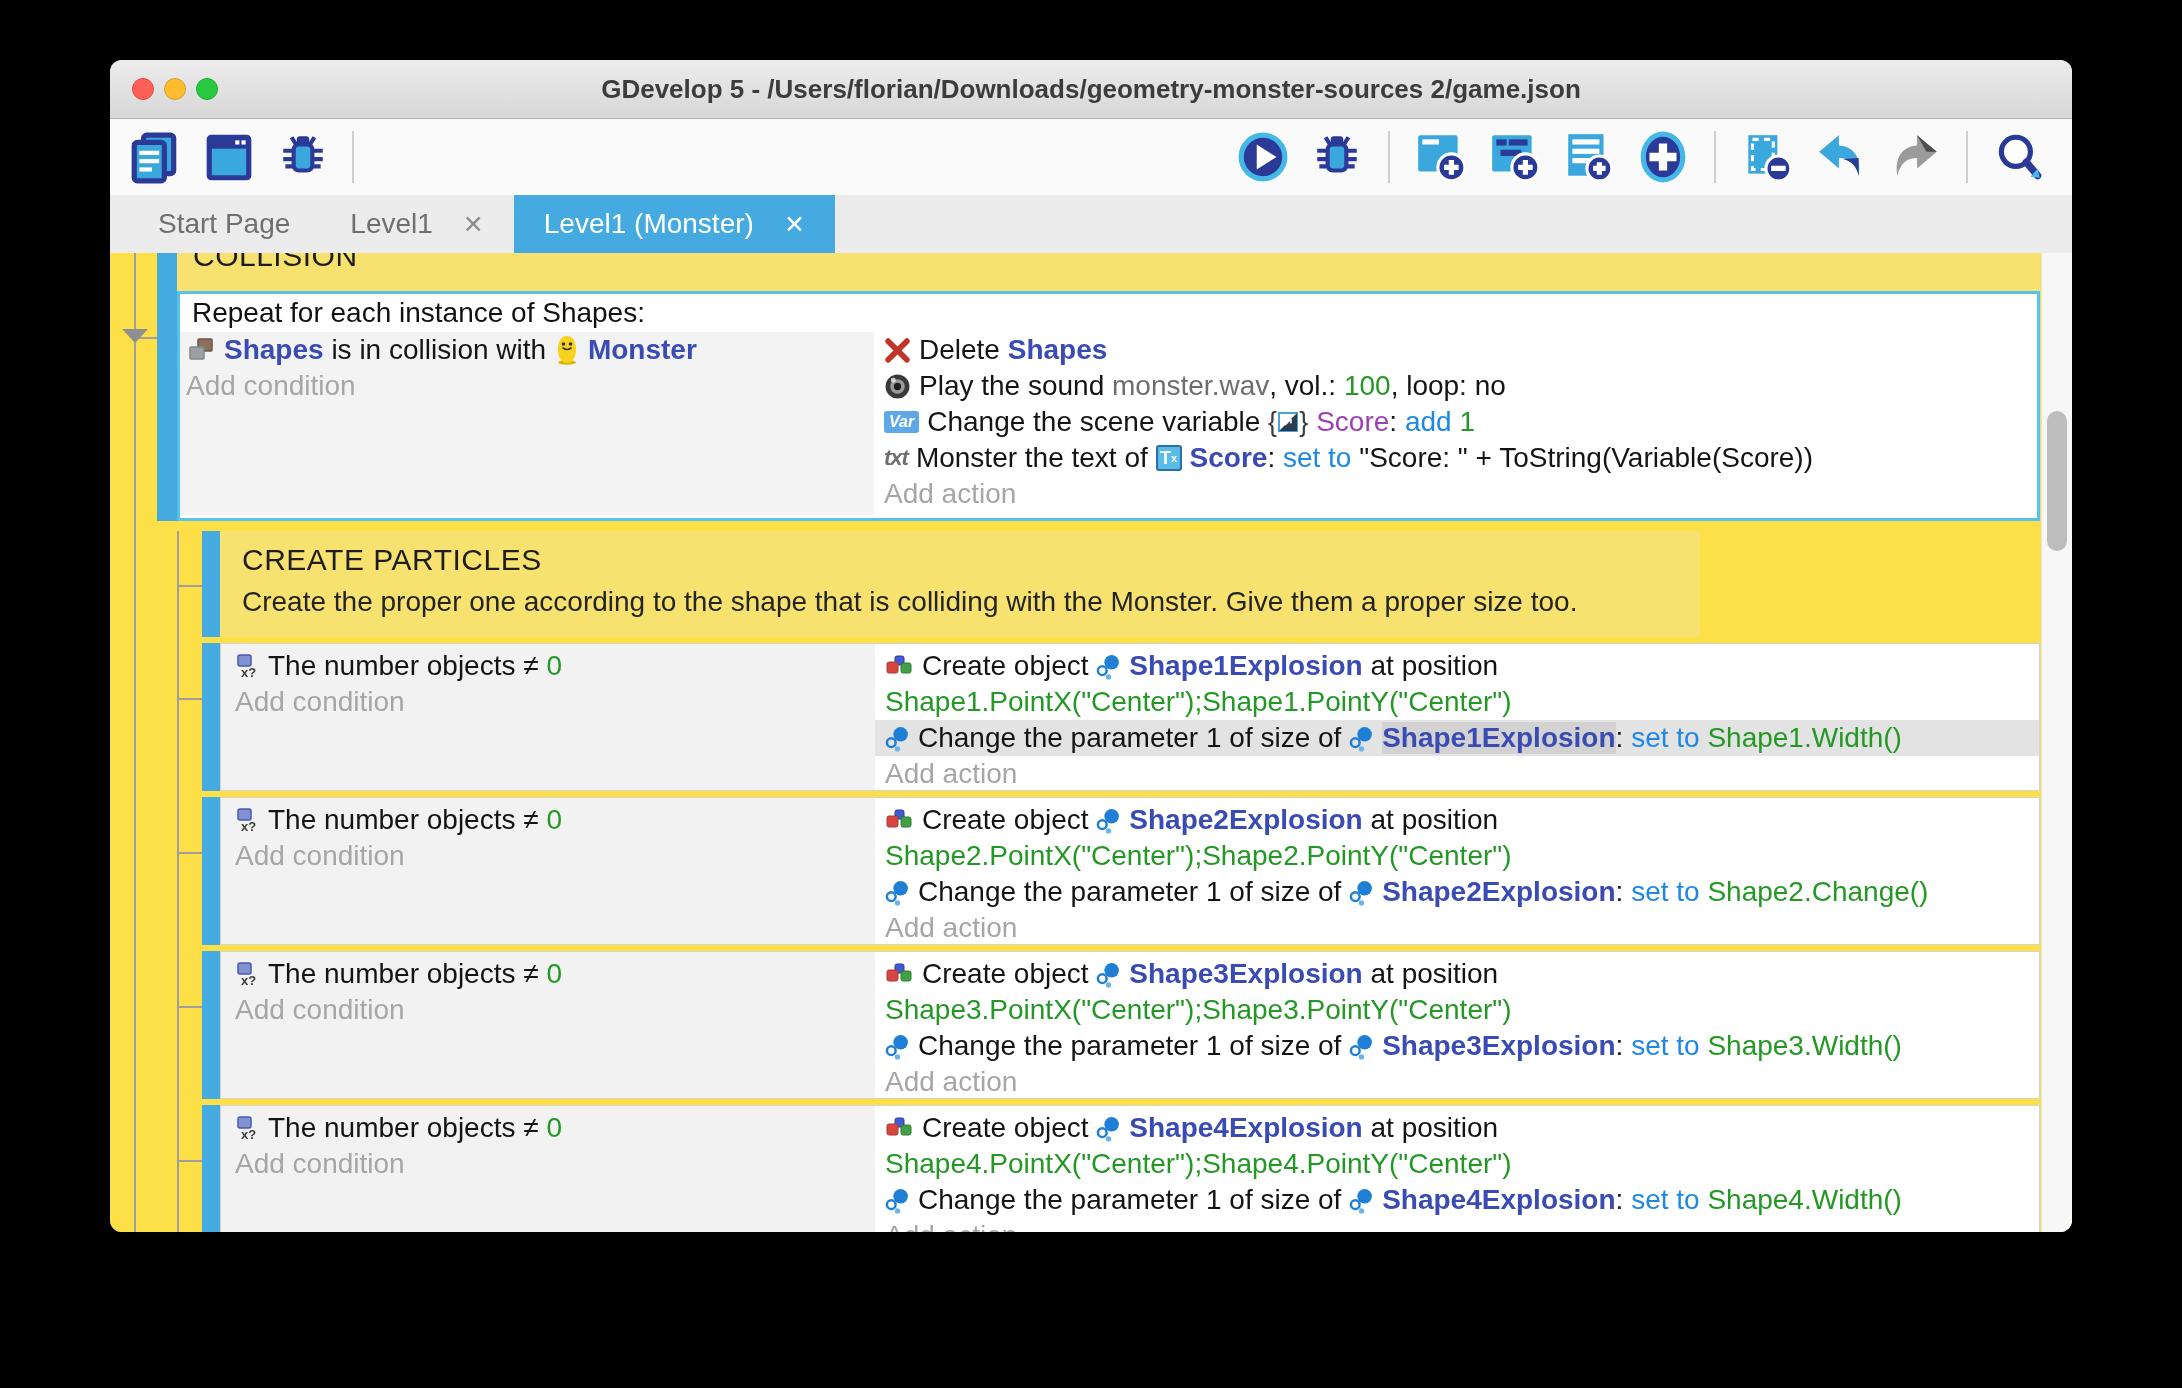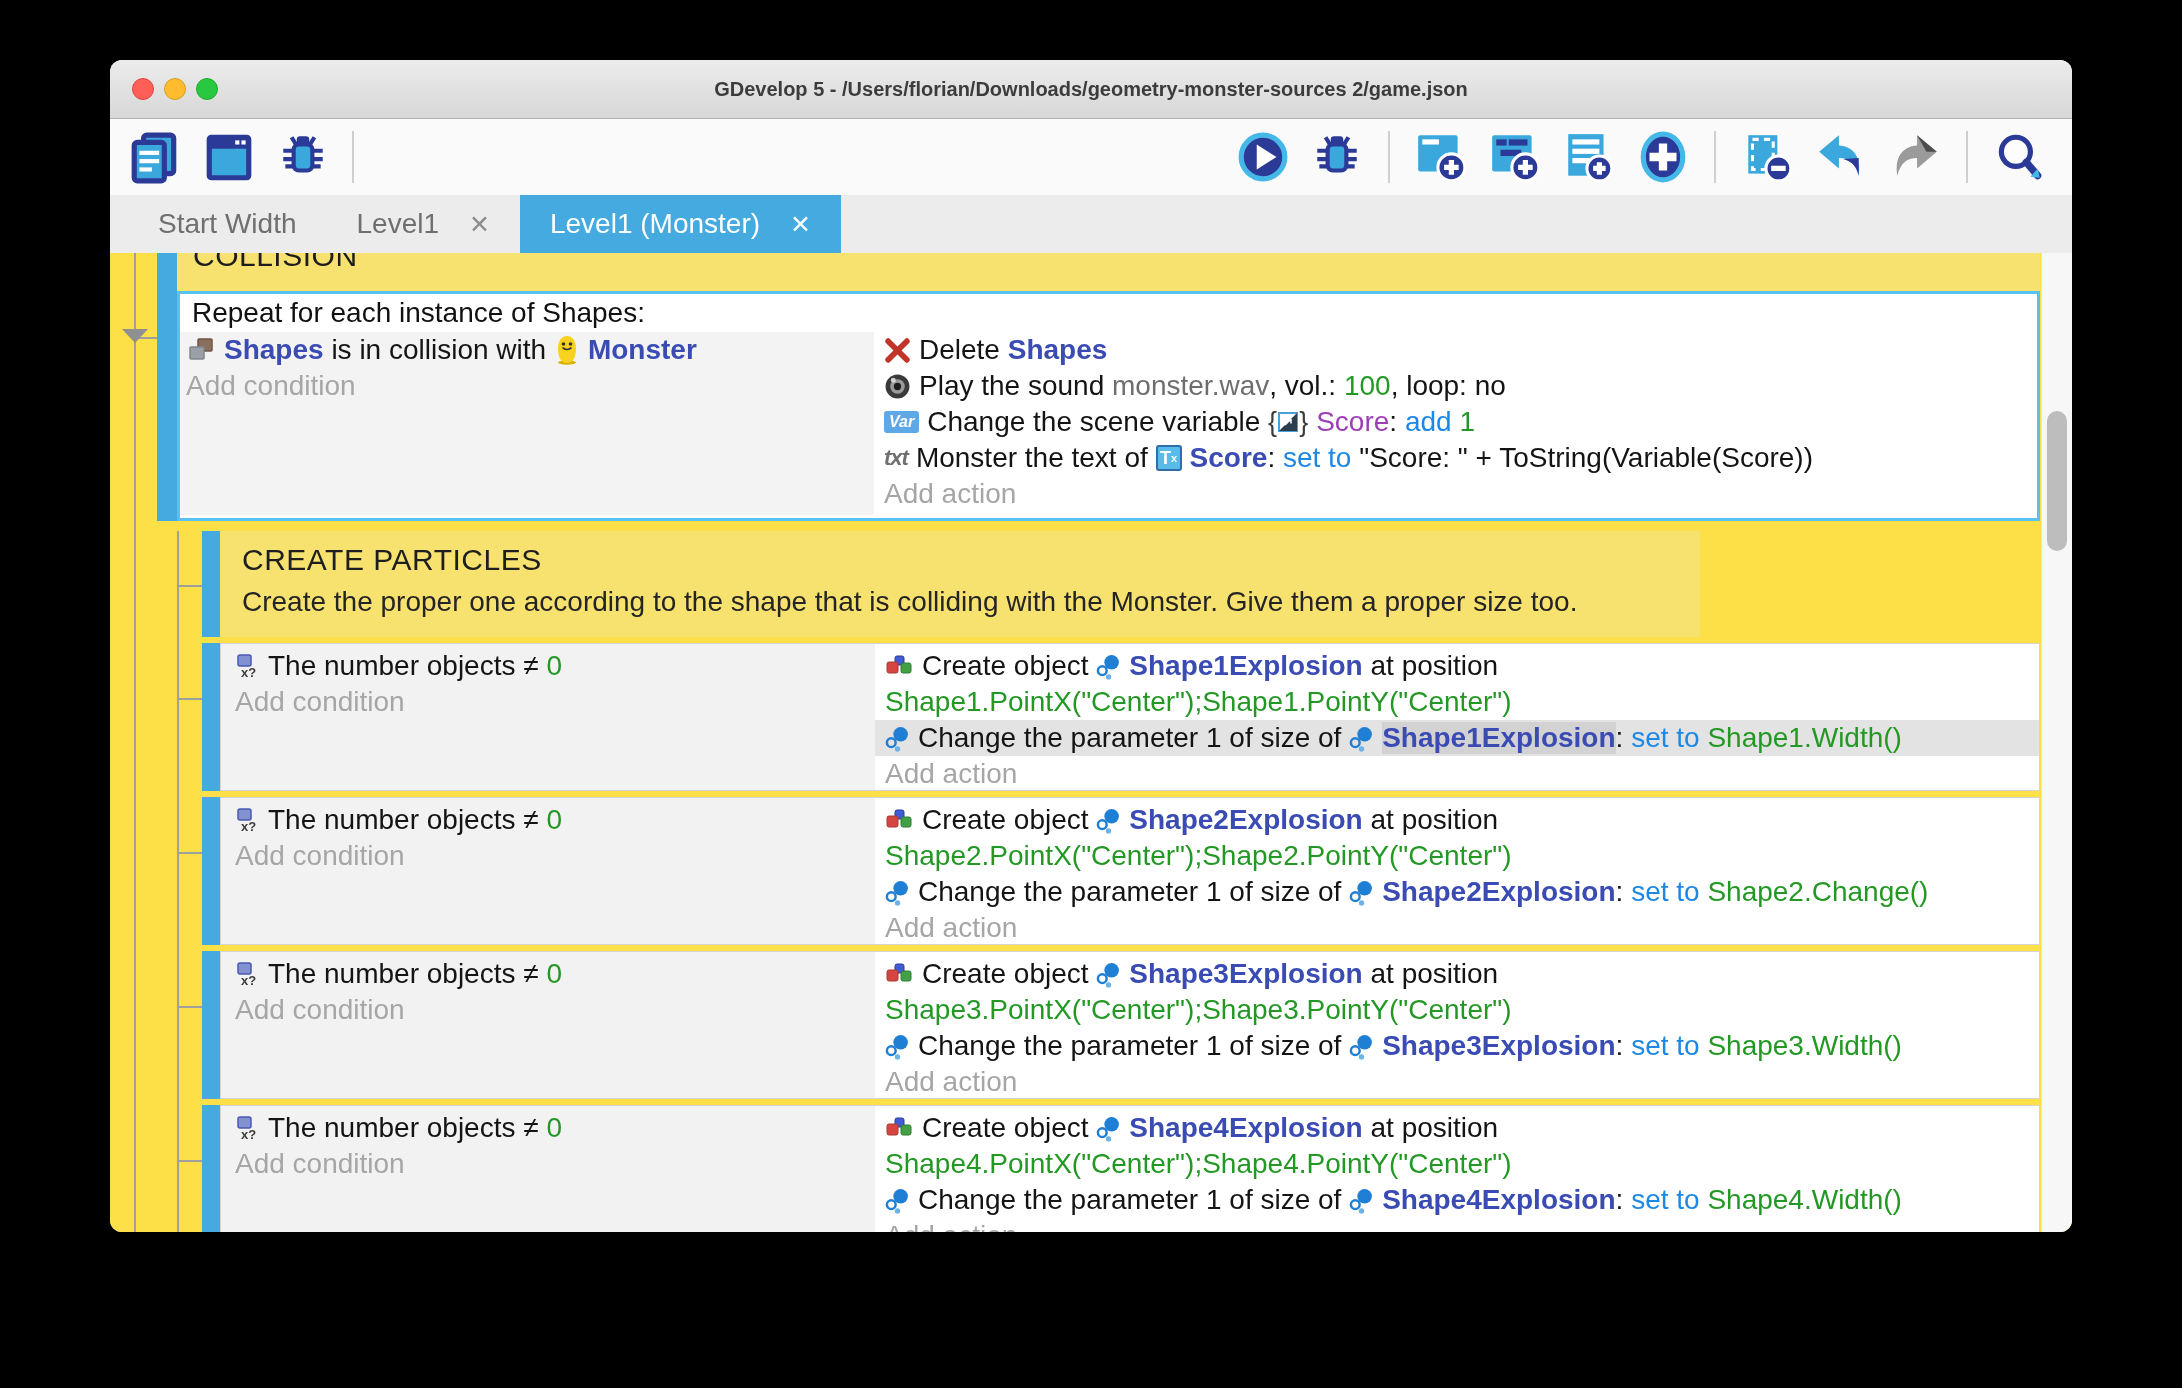--- a/index.html
+++ b/index.html
@@ -15,21 +15,21 @@
     display:flex;flex-direction:column;
   }
   
   .titlebar{height:58px;flex:none;position:relative;
     background:linear-gradient(#ECECEC,#D7D7D7);border-bottom:1px solid #B2B2B2;}
   .lights{position:absolute;left:22px;top:18px;display:flex;gap:10px;}
   .light{width:22px;height:22px;border-radius:50%;box-sizing:border-box;}
   .light.red{background:#FF5F57;border:1px solid #E0443E;}
   .light.yellow{background:#FEBC2E;border:1px solid #D89E24;}
   .light.green{background:#28C840;border:1px solid #1DAD2B;}
-  .title{text-align:center;line-height:58px;font-size:20px;color:#3c3c3c;font-weight:bold;}
+  .title{text-align:center;line-height:58px;font-size:26px;color:#3c3c3c;font-weight:bold;}
   
   .toolbar{height:76px;flex:none;background:#FAFAFA;display:flex;align-items:center;padding:0 26px 0 18px;}
   .tb-left,.tb-right{display:flex;align-items:center;gap:20px;}
   .tb-right{margin-left:auto;}
   .tb-btn{width:54px;height:54px;display:flex;align-items:center;justify-content:center;cursor:pointer;}
   .tb-sep{width:2px;height:52px;background:#CFCFCF;margin:0 4px;}
   
   .tabbar{height:58px;flex:none;background:#ECECEC;display:flex;align-items:stretch;padding-left:18px;}
   .tab{display:flex;align-items:center;gap:30px;padding:0 30px;font-size:28px;color:#6F6F6F;cursor:pointer;}
   .tab .close{font-size:25px;color:#8d8d8d;}
@@ -201,21 +201,21 @@
             <circle cx="23" cy="21" r="14" fill="#fdfdfd" stroke="#2b3a96" stroke-width="5"></circle>
             <path d="M33 31 L44 44" stroke="#2b3a96" stroke-width="7" stroke-linecap="round"></path>
             <path d="M46 46 L37 45 L44 37 Z" fill="#45b8e8"></path>
           </svg>
         </div>
       </div>
   </div>
 
   <div class="tabbar" id="tabbar">
       <div class="tab">
-        <span class="tab-label">Start Width</span>
+        <span class="tab-label">Start Page</span>
       </div>
       <div class="tab">
         <span class="tab-label">Level1</span>
         <span class="close">✕</span>
       </div>
       <div class="tab active">
         <span class="tab-label">Level1 (Monster)</span>
         <span class="close">✕</span>
       </div>
     </div>

